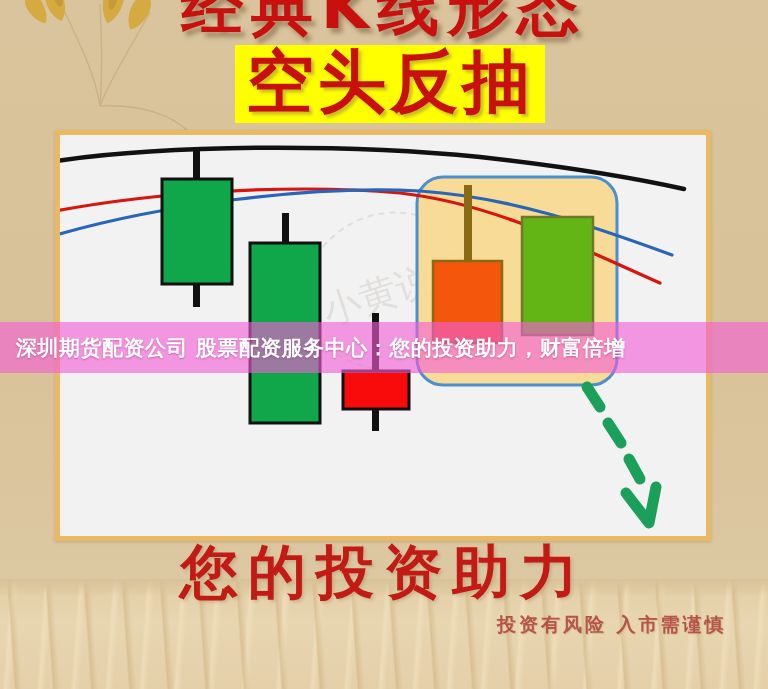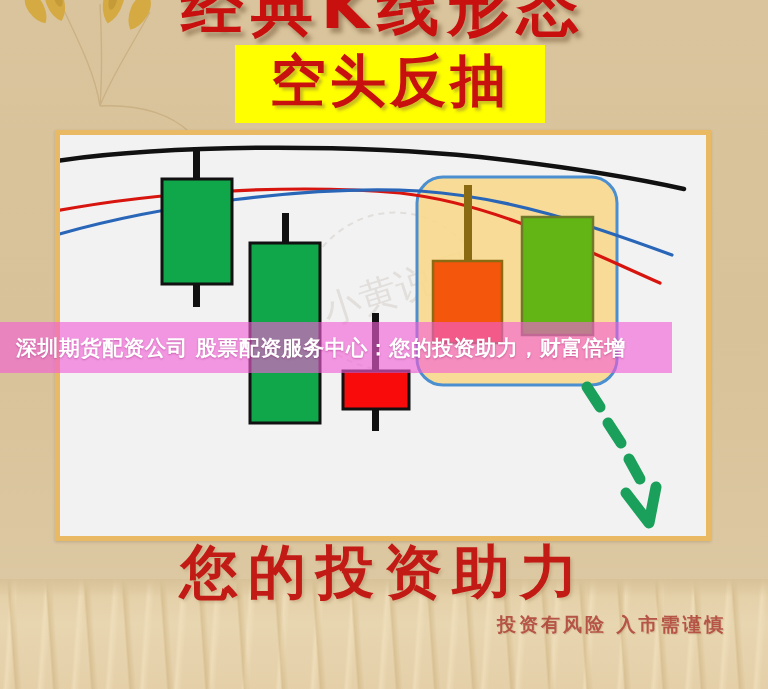--- a/index.html
+++ b/index.html
@@ -54,40 +54,40 @@
     text-shadow:4px 5px 4px rgba(120,92,60,.55);
     white-space:nowrap;
   }
   
   .subtitle-box{
     position:absolute;left:235px;top:45px;width:310px;height:78px;
     background:#ffff00;
     display:flex;align-items:center;justify-content:center;
   }
   .subtitle-text{
-    font-size:56px;font-weight:bold;color:#c8100e;letter-spacing:4px;
+    font-size:68px;font-weight:bold;color:#c8100e;letter-spacing:4px;
     font-family:"DejaVu Sans","Liberation Sans",sans-serif;
     text-shadow:3px 3px 3px rgba(140,110,70,.45);
     white-space:nowrap;
     transform:translateY(-2px);
   }
   
   .chart-frame{
     position:absolute;left:55px;top:130px;width:656px;height:411px;
     background:#f2f2f2;
     border:5px solid #e9b963;
     box-sizing:border-box;
     box-shadow:0 1px 3px rgba(0,0,0,.15);
     overflow:hidden;
   }
   .chart-inner{position:absolute;inset:0;}
   .chart-svg{position:absolute;left:0;top:0;}
   
   .promo-banner{
-    position:absolute;left:0;top:322px;width:672px;height:51px;
+    position:absolute;left:0;top:322px;width:768px;height:51px;
     background:rgba(243,94,215,.62);
     display:flex;align-items:center;
   }
   .promo-text{
     color:#ffffff;
     font-size:21px;font-weight:bold;
     letter-spacing:.5px;
     padding-left:16px;
     white-space:nowrap;
     font-family:"DejaVu Sans","Liberation Sans",sans-serif;

